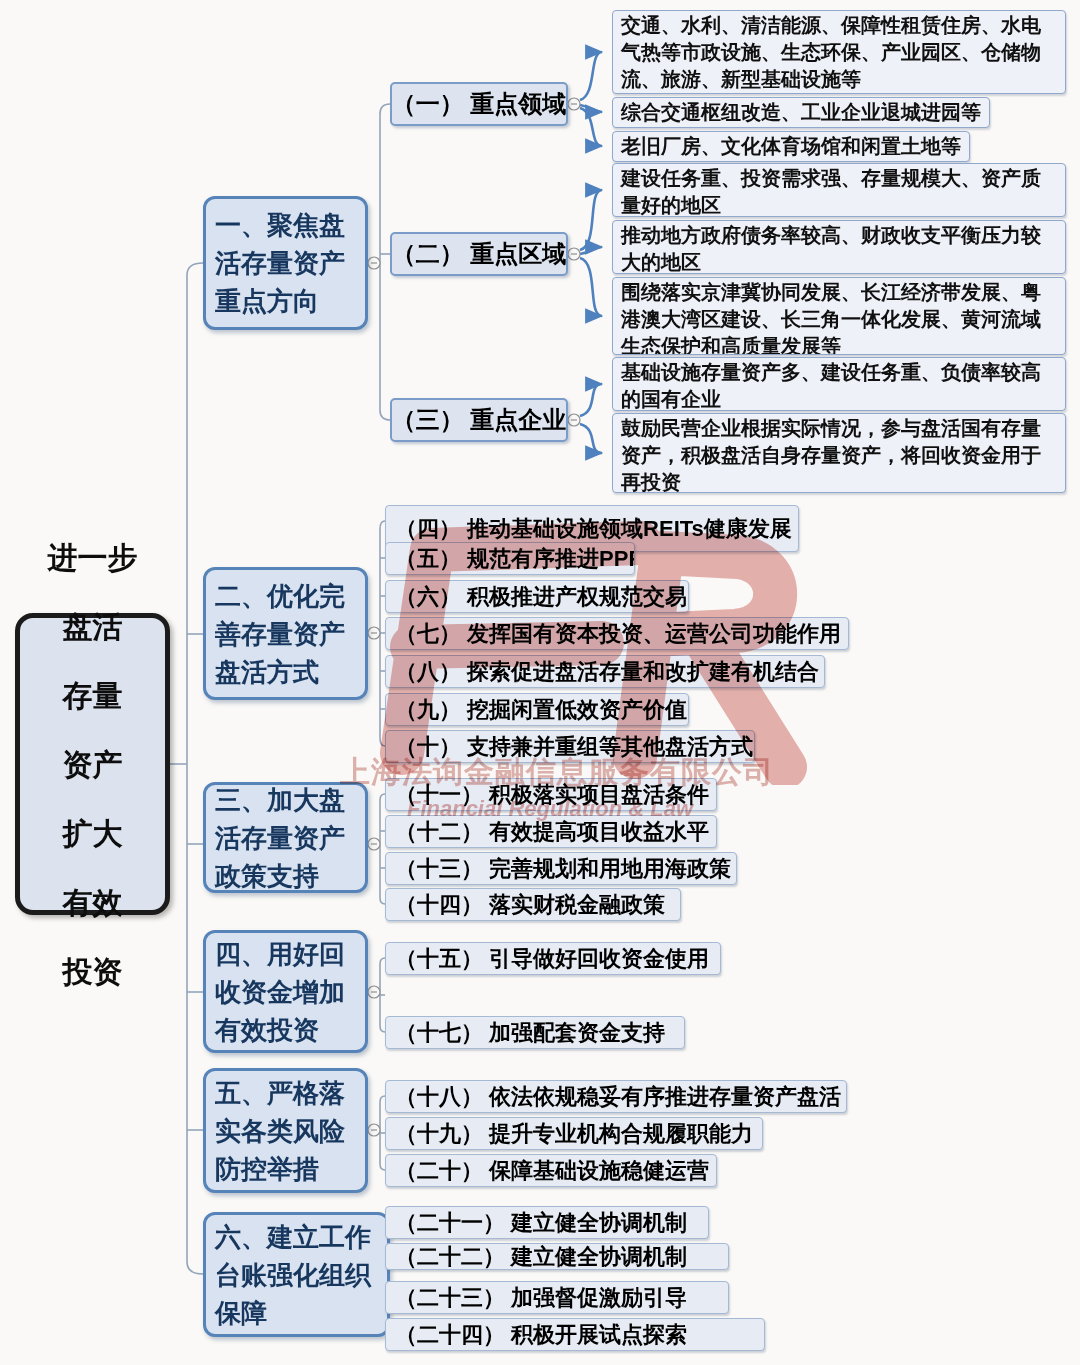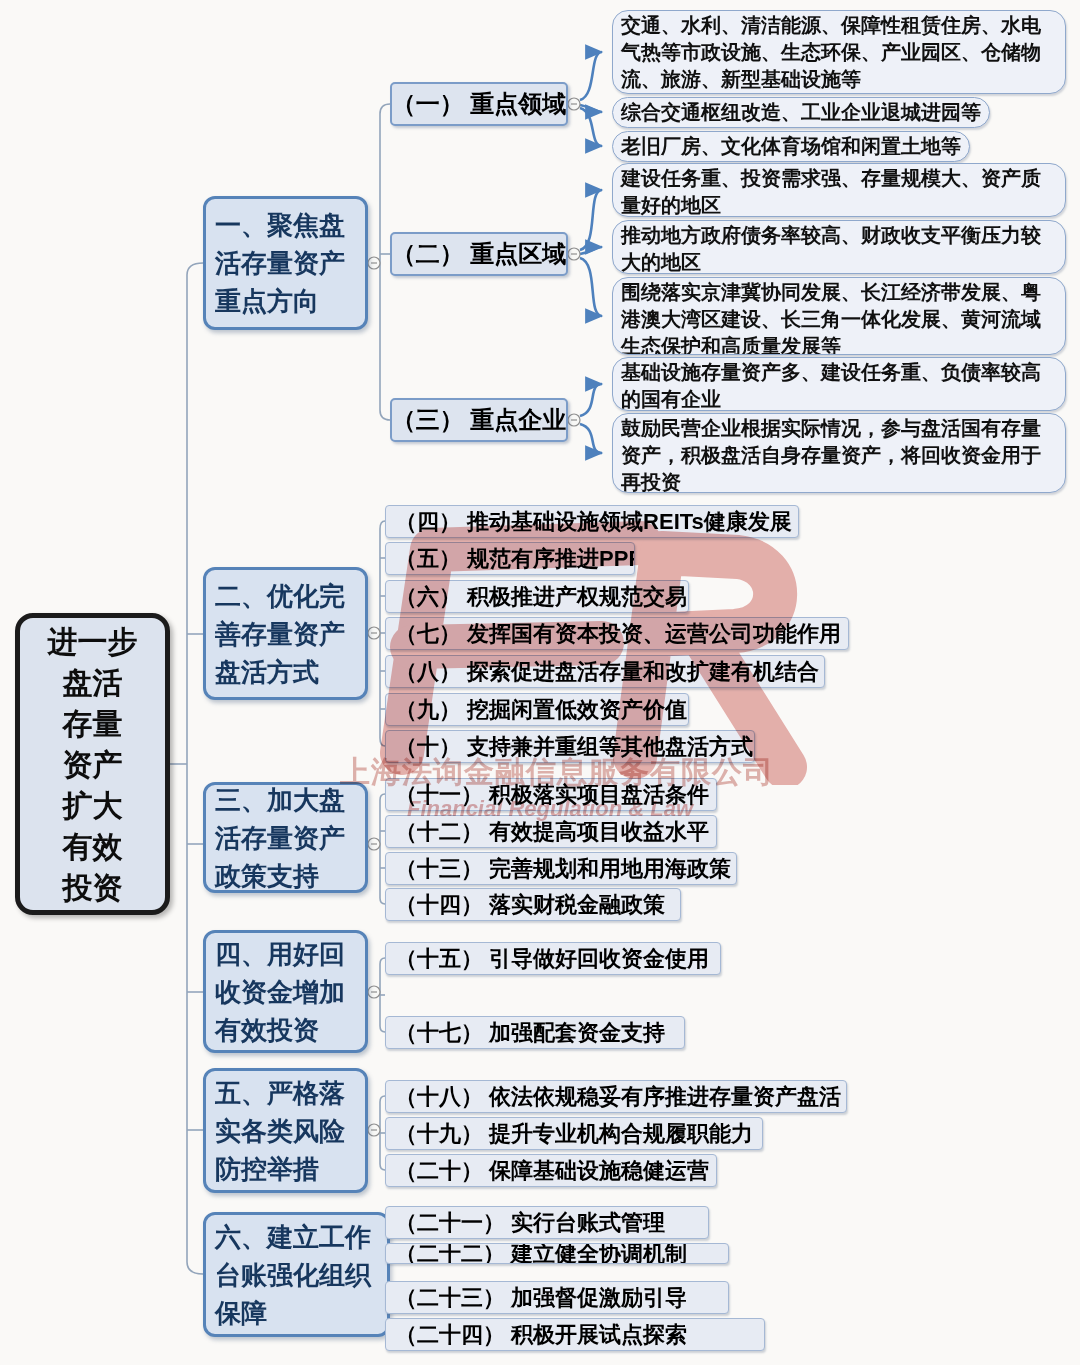--- a/index.html
+++ b/index.html
@@ -7,21 +7,21 @@
     position:relative;width:1080px;height:1365px;
     background:#faf9f7;overflow:hidden;
     font-family:"Liberation Sans", sans-serif;
   }
   .lines-svg{position:absolute;left:0;top:0;z-index:1;}
   .node{position:absolute;box-sizing:border-box;z-index:2;}
   .root{
     background:#dce3ee;border:5px solid #1b1b1b;border-radius:18px;
     display:flex;flex-direction:column;justify-content:center;align-items:center;
     font-size:30px;font-weight:bold;color:#0d0d0d;line-height:41px;
-    box-shadow:3px 3px 5px rgba(0,0,0,.28);text-align:center;
+    box-shadow:3px 3px 5px rgba(0,0,0,.28);text-align:center;gap:28px;
   }
   .sec{
     background:#d8e2f0;border:3px solid #5683b8;border-radius:12px;
     display:flex;align-items:center;
     font-size:26px;font-weight:bold;color:#17375e;line-height:38px;
     padding:0 9px;box-shadow:2px 3px 4px rgba(90,110,140,.38);
   }
   .sub{
     background:#dde4ef;border:2px solid #7b9cc8;border-radius:5px;
     display:flex;align-items:center;justify-content:center;
@@ -29,21 +29,21 @@
     box-shadow:2px 2px 3px rgba(90,110,140,.35);white-space:nowrap;overflow:hidden;
   }
   .item{
     background:#e7ebf3;border:1.5px solid #a5b8d4;border-radius:4px;
     font-size:22px;font-weight:bold;color:#000;line-height:30px;
     padding:0 9px;white-space:nowrap;overflow:hidden;
     display:flex;align-items:center;
     box-shadow:1px 2px 2px rgba(100,115,140,.3);
   }
   .leaf{
-    background:#eef1f8;border:1.5px solid #8fa8cc;border-radius:16px;
+    background:#eef1f8;border:1.5px solid #8fa8cc;border-radius:4px;
     font-size:20px;font-weight:600;color:#101010;line-height:27px;
     padding:1px 8px;overflow:hidden;
     box-shadow:1px 2px 2px rgba(100,115,140,.28);
   }
   .wm{position:absolute;z-index:3;pointer-events:none;mix-blend-mode:multiply;}
   .wm-company{
     left:340px;top:752px;width:390px;text-align:center;
     font-size:30px;font-weight:bold;letter-spacing:1px;
     color:rgba(201,118,112,.55);white-space:nowrap;
   }
@@ -163,42 +163,42 @@
 
   <div class="node leaf" style="left:612px;top:10px;width:454px;height:84px;">交通、水利、清洁能源、保障性租赁住房、水电气热等市政设施、生态环保、产业园区、仓储物流、旅游、新型基础设施等</div>
   <div class="node leaf" style="left:612px;top:97px;width:378px;height:31px;">综合交通枢纽改造、工业企业退城进园等</div>
   <div class="node leaf" style="left:612px;top:131px;width:358px;height:31px;">老旧厂房、文化体育场馆和闲置土地等</div>
   <div class="node leaf" style="left:612px;top:163px;width:454px;height:54px;">建设任务重、投资需求强、存量规模大、资产质量好的地区</div>
   <div class="node leaf" style="left:612px;top:220px;width:454px;height:54px;">推动地方政府债务率较高、财政收支平衡压力较大的地区</div>
   <div class="node leaf" style="left:612px;top:277px;width:454px;height:78px;">围绕落实京津冀协同发展、长江经济带发展、粤港澳大湾区建设、长三角一体化发展、黄河流域生态保护和高质量发展等</div>
   <div class="node leaf" style="left:612px;top:357px;width:454px;height:54px;">基础设施存量资产多、建设任务重、负债率较高的国有企业</div>
   <div class="node leaf" style="left:612px;top:413px;width:454px;height:80px;">鼓励民营企业根据实际情况，参与盘活国有存量资产，积极盘活自身存量资产，将回收资金用于再投资</div>
 
-  <div class="node item" style="left:385px;top:505px;width:414px;height:33px;">（四） 推动基础设施领域REITs健康发展</div>
+  <div class="node item" style="left:385px;top:505px;width:414px;height:47px;">（四） 推动基础设施领域REITs健康发展</div>
   <div class="node item" style="left:385px;top:542px;width:250px;height:33px;">（五） 规范有序推进PPP</div>
   <div class="node item" style="left:385px;top:580px;width:304px;height:33px;">（六） 积极推进产权规范交易</div>
   <div class="node item" style="left:385px;top:617px;width:464px;height:33px;">（七） 发挥国有资本投资、运营公司功能作用</div>
   <div class="node item" style="left:385px;top:655px;width:440px;height:33px;">（八） 探索促进盘活存量和改扩建有机结合</div>
   <div class="node item" style="left:385px;top:693px;width:304px;height:33px;">（九） 挖掘闲置低效资产价值</div>
   <div class="node item" style="left:385px;top:730px;width:370px;height:33px;">（十） 支持兼并重组等其他盘活方式</div>
 
   <div class="node item" style="left:385px;top:778px;width:332px;height:33px;">（十一） 积极落实项目盘活条件</div>
   <div class="node item" style="left:385px;top:815px;width:332px;height:33px;">（十二） 有效提高项目收益水平</div>
   <div class="node item" style="left:385px;top:852px;width:352px;height:33px;">（十三） 完善规划和用地用海政策</div>
   <div class="node item" style="left:385px;top:888px;width:296px;height:33px;">（十四） 落实财税金融政策</div>
 
   <div class="node item" style="left:385px;top:942px;width:336px;height:33px;">（十五） 引导做好回收资金使用</div>
   <div class="node item" style="left:385px;top:1016px;width:300px;height:33px;">（十七） 加强配套资金支持</div>
 
   <div class="node item" style="left:385px;top:1080px;width:462px;height:33px;">（十八） 依法依规稳妥有序推进存量资产盘活</div>
   <div class="node item" style="left:385px;top:1117px;width:378px;height:33px;">（十九） 提升专业机构合规履职能力</div>
   <div class="node item" style="left:385px;top:1154px;width:332px;height:33px;">（二十） 保障基础设施稳健运营</div>
 
-  <div class="node item" style="left:385px;top:1206px;width:324px;height:33px;">（二十一） 实行台账式管理</div>
-  <div class="node item" style="left:385px;top:1243px;width:344px;height:21px;text-align:right;">（二十二） 建立健全协调机制</div>
+  <div class="node item" style="left:385px;top:1206px;width:324px;height:33px;">（二十一） 建立健全协调机制</div>
+  <div class="node item" style="left:385px;top:1243px;width:344px;height:27px;text-align:right;">（二十二） 建立健全协调机制</div>
   <div class="node item" style="left:385px;top:1281px;width:344px;height:33px;">（二十三） 加强督促激励引导</div>
   <div class="node item" style="left:385px;top:1318px;width:380px;height:33px;">（二十四） 积极开展试点探索</div>
 
   <svg class="wm" style="left:340px;top:495px;opacity:.4;" width="480" height="290" viewBox="0 0 480 290">
     <g stroke="#c63f38" stroke-width="44" fill="none" stroke-linecap="round" stroke-linejoin="round">
       <path d="M 62 258 L 92 55 L 300 48"></path>
       <path d="M 72 152 L 262 148"></path>
       <path d="M 295 262 L 322 58 L 398 62 C 448 68 448 132 395 136 L 310 140"></path>
       <path d="M 362 140 L 445 272"></path>
     </g>

